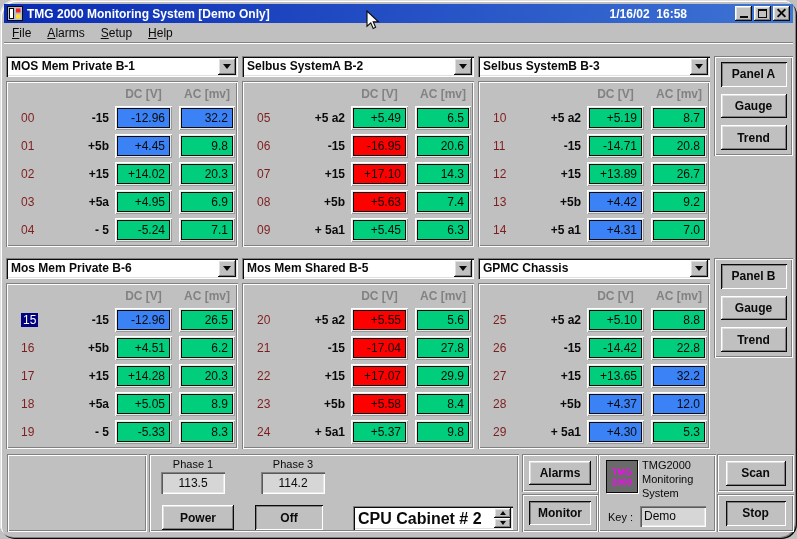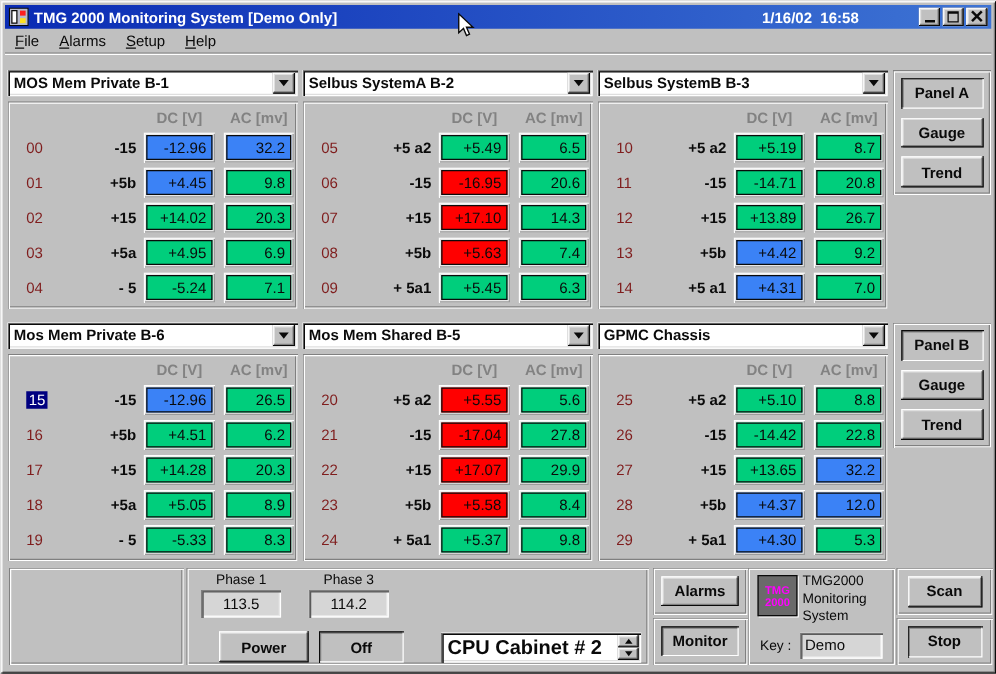--- a/index.html
+++ b/index.html
@@ -20,21 +20,21 @@
   .dispfield { background:#d6d6d6;
              box-shadow: inset 1px 1px 0 #808080, inset 2px 2px 0 #5a5a5a,
                          inset -1px -1px 0 #ffffff, inset -2px -2px 0 #e8e8e8; }
   .stipple { background-color:#c0c0c0;
              background-image: conic-gradient(#ffffff 25%, #c0c0c0 0 50%, #ffffff 0 75%, #c0c0c0 0);
              background-size: 2px 2px; }
 
   
   .window { position:absolute; inset:0; background:#C0C0C0;
             box-shadow: inset 1px 1px 0 #dfdfdf, inset -1px -1px 0 #0a0a0a,
-                        inset 2px 2px 0 #ffffff, inset -2px -2px 0 #808080; }
+                        inset 2px 2px 0 #ffffff, inset -2px -2px 0 #808080; border-radius: 15px; }
   .titlebar { position:absolute; left:4px; top:4px; right:4px; height:19px;
               background: linear-gradient(90deg,#0A2BB4,#3E74D4);
               display:flex; align-items:center; padding:0 3px; }
   .titlebar .ticon { width:16px; height:15px; margin-right:4px; flex:0 0 auto; }
   .title-text { color:#fff; font-weight:bold; font-size:12px; white-space:pre; flex:1 1 auto; }
   .title-time { color:#fff; font-weight:bold; font-size:12px; white-space:pre; margin-right:46px; }
   .winbtn { width:17px; height:15px; margin-left:2px; display:flex; align-items:center;
             justify-content:center; position:relative; }
   .glyph-min { width:8px; height:2px; background:#0a0a0a; margin-top:7px; }
   .glyph-max { width:9px; height:9px; border:1px solid #0a0a0a; border-top-width:2px; }
@@ -92,26 +92,26 @@
                   display:flex; align-items:center; justify-content:center; }
   .frame-alarm2 { position:absolute; left:518px; top:42px; width:76px; height:38px;
                   display:flex; align-items:center; justify-content:center; }
   .frame-info   { position:absolute; left:594px; top:2px; width:118px; height:78px; }
   .frame-scan1  { position:absolute; left:713px; top:2px; width:77px;  height:38px;
                   display:flex; align-items:center; justify-content:center; }
   .frame-scan2  { position:absolute; left:713px; top:42px; width:77px; height:38px;
                   display:flex; align-items:center; justify-content:center; }
 
   .phase-displays { position:absolute; left:12px; top:4px; width:350px;
-                    display:flex; gap:22px; }
+                    display:flex; gap:36px; }
   .phase { width:64px; }
   .phlabel { font-size:11px; color:#0a0a0a; text-align:center; margin-bottom:2px; white-space:nowrap; }
   .phvalue { height:22px; font-size:12px; color:#0a0a0a; display:flex;
              align-items:center; justify-content:center; }
-  .power-btn { position:absolute; left:26px; top:51px; width:72px; height:25px; }
+  .power-btn { position:absolute; left:13px; top:51px; width:72px; height:25px; }
   .off-btn   { position:absolute; left:106px; top:51px; width:68px; height:25px; }
   .cpu-spin  { position:absolute; left:204px; top:52px; width:160px; height:24px;
                display:flex; align-items:stretch; }
   .cpu-text  { flex:1; font-size:16px; font-weight:bold; color:#0a0a0a; padding:4px 0 0 5px;
                white-space:nowrap; overflow:hidden; }
   .spin-col  { width:17px; margin:2px; display:flex; flex-direction:column; }
   .spin-btn  { flex:1; display:flex; align-items:center; justify-content:center; }
   .tri-up-s   { width:0; height:0; border-left:3px solid transparent;
                 border-right:3px solid transparent; border-bottom:4px solid #0a0a0a; }
   .tri-down-s { width:0; height:0; border-left:3px solid transparent;

